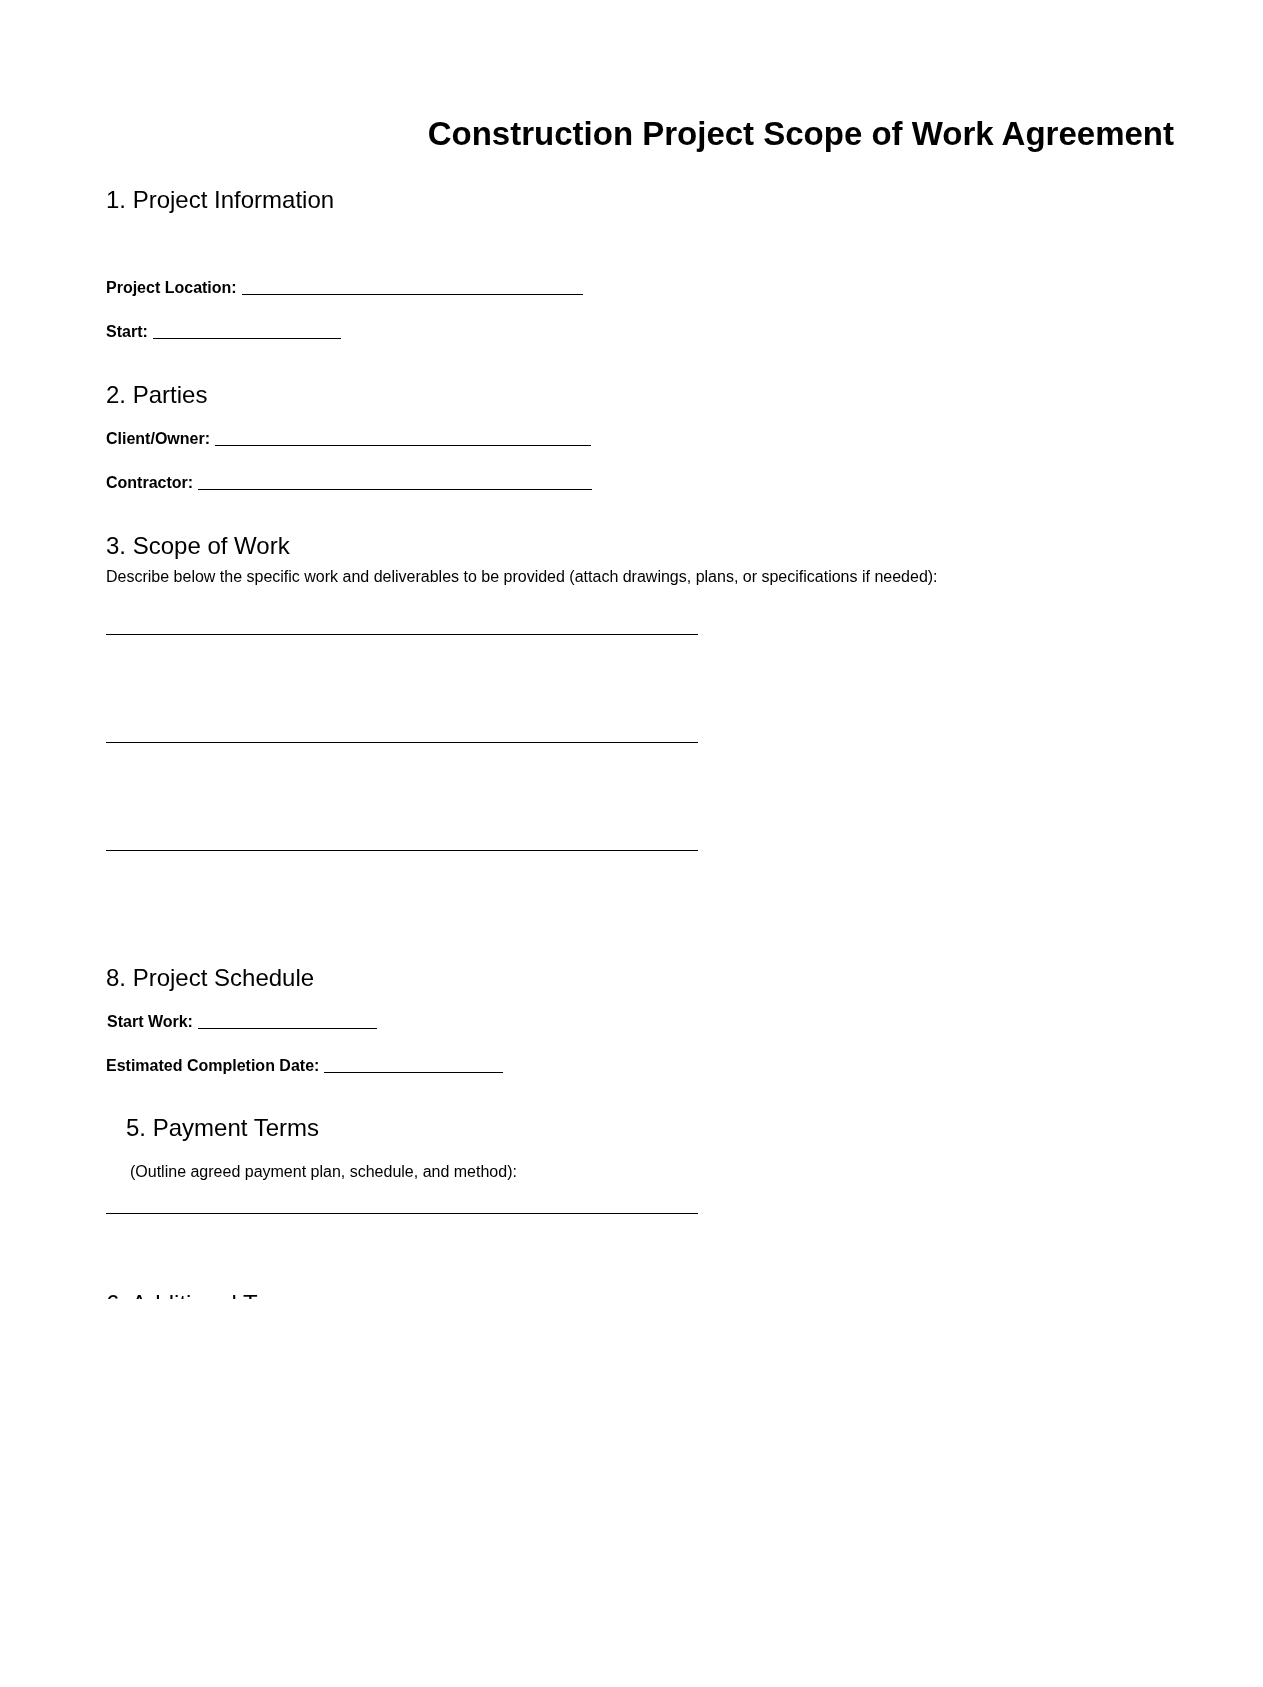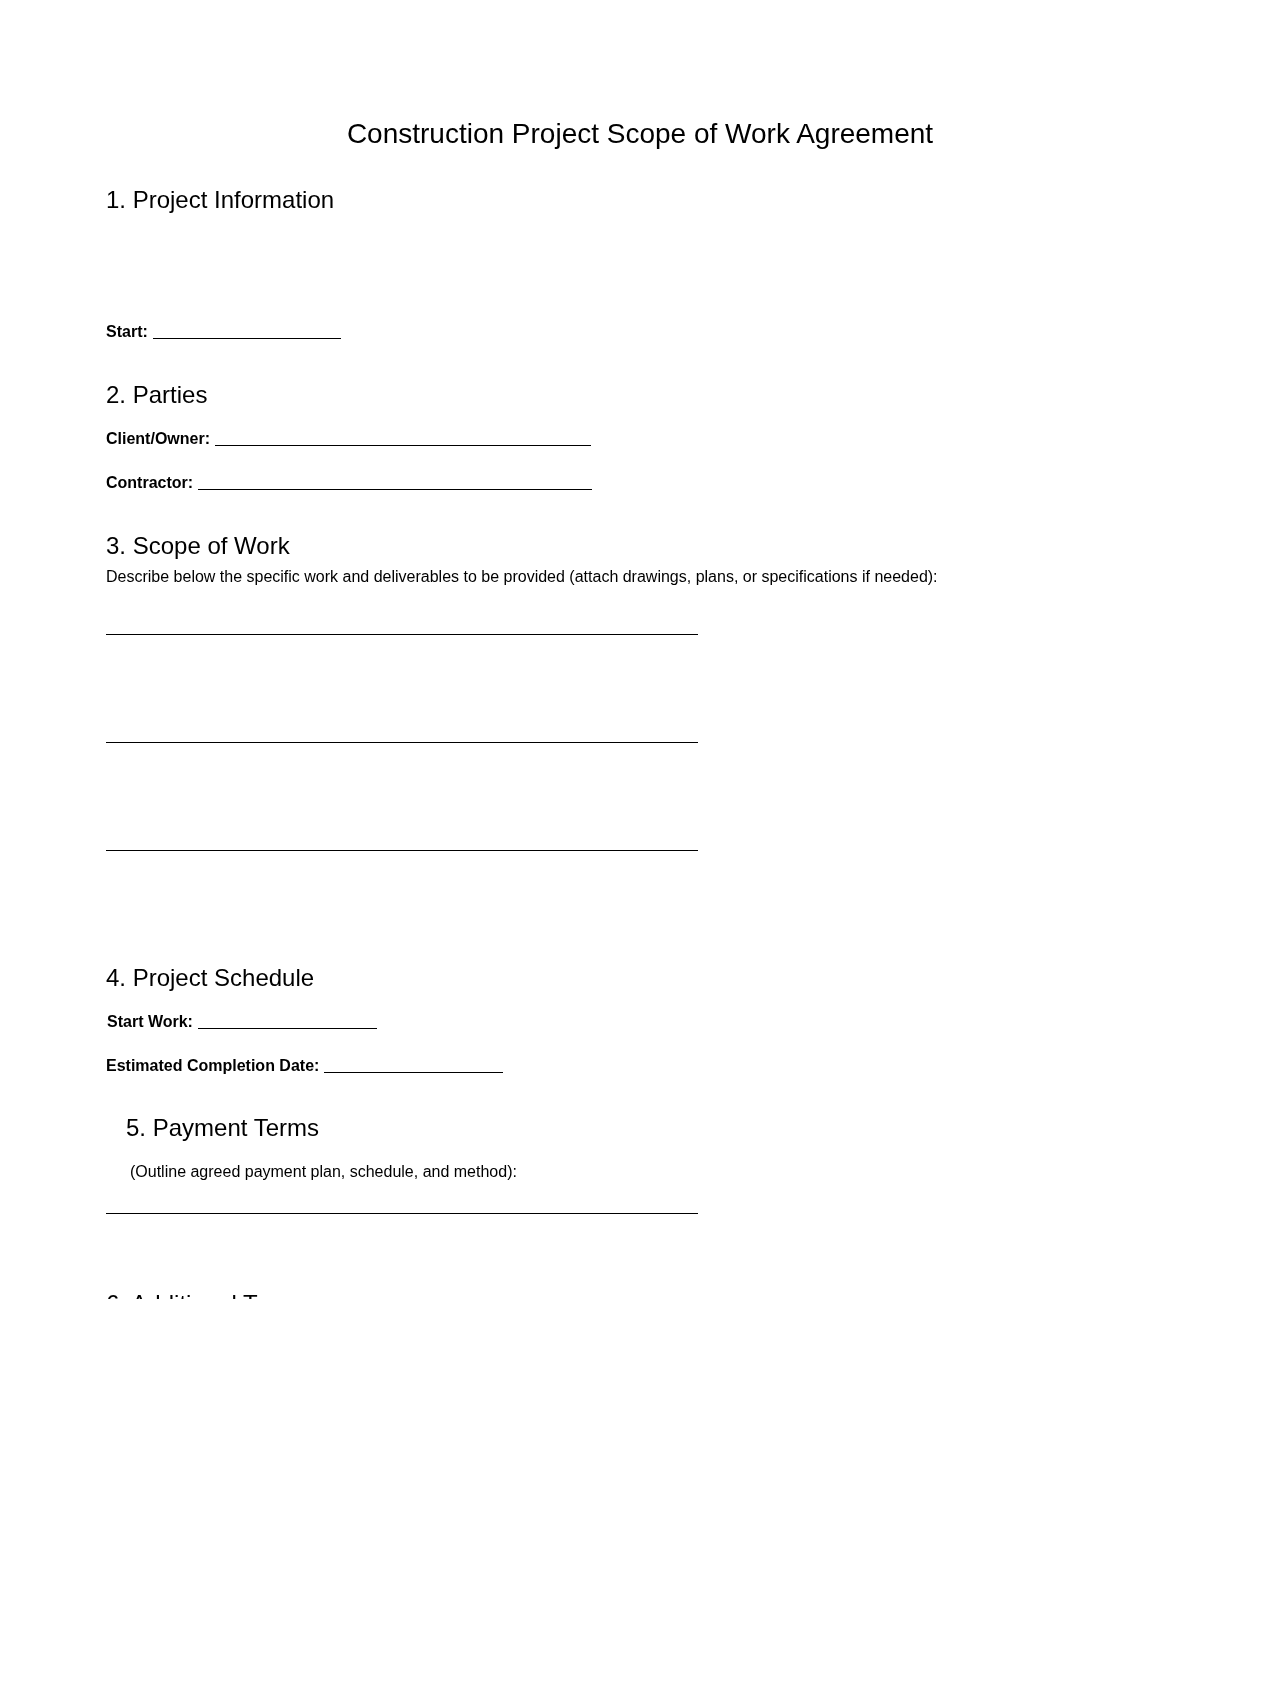--- a/index.html
+++ b/index.html
@@ -21,23 +21,23 @@
       top: 0;
       width: 1263px;
       height: 1299px;
       overflow: hidden;
     }
     .title {
       position: absolute;
       left: 106px;
       width: 1068px;
       top: 114px;
-      text-align: center;
-      font-size: 28px;
-      font-weight: normal;
+      text-align: right;
+      font-size: 33px;
+      font-weight: bold;
       margin: 0;
       line-height: 40px;
     }
     .section-heading {
       position: absolute;
       left: 106px;
       font-size: 24px;
       font-weight: normal;
       margin: 0;
       line-height: 28px;
@@ -80,20 +80,23 @@
 </head>
 <body>
 
 <div class="page">
 
   <h1 class="title">Construction Project Scope of Work Agreement</h1>
 
   <h2 class="section-heading" style="top:186px;">1. Project Information</h2>
 
 
+  <div class="field" style="top:277px;">
+    <span class="field-label">Project Location:</span><span class="field-blank" style="width:341px;"></span>
+  </div>
 
   <div class="field" style="top:321px;">
     <span class="field-label">Start:</span><span class="field-blank" style="width:188px;"></span>
   </div>
 
   <h2 class="section-heading" style="top:381px;">2. Parties</h2>
 
   <div class="field" style="top:472px;">
     <span class="field-label">Contractor:</span><span class="field-blank" style="width:394px;"></span>
   </div>
@@ -103,21 +106,21 @@
   </div>
 
   <h2 class="section-heading" style="top:532px;">3. Scope of Work</h2>
 
   <div class="instruction" style="top:567px;">Describe below the specific work and deliverables to be provided (attach drawings, plans, or specifications if needed):</div>
 
   <div class="write-line" style="top:634px;"></div>
   <div class="write-line" style="top:742px;"></div>
   <div class="write-line" style="top:850px;"></div>
 
-  <h2 class="section-heading" style="top:964px;">4. Project Schedule</h2>
+  <h2 class="section-heading" style="top:964px;">8. Project Schedule</h2>
 
   <div class="field" style="top:1011px; left:107px;">
     <span class="field-label">Start Work:</span><span class="field-blank" style="width:179px;"></span>
   </div>
 
   <div class="field" style="top:1055px;">
     <span class="field-label">Estimated Completion Date:</span><span class="field-blank" style="width:179px;"></span>
   </div>
 
   <h2 class="section-heading" style="top:1114px;margin-left:20px;">5. Payment Terms</h2>

